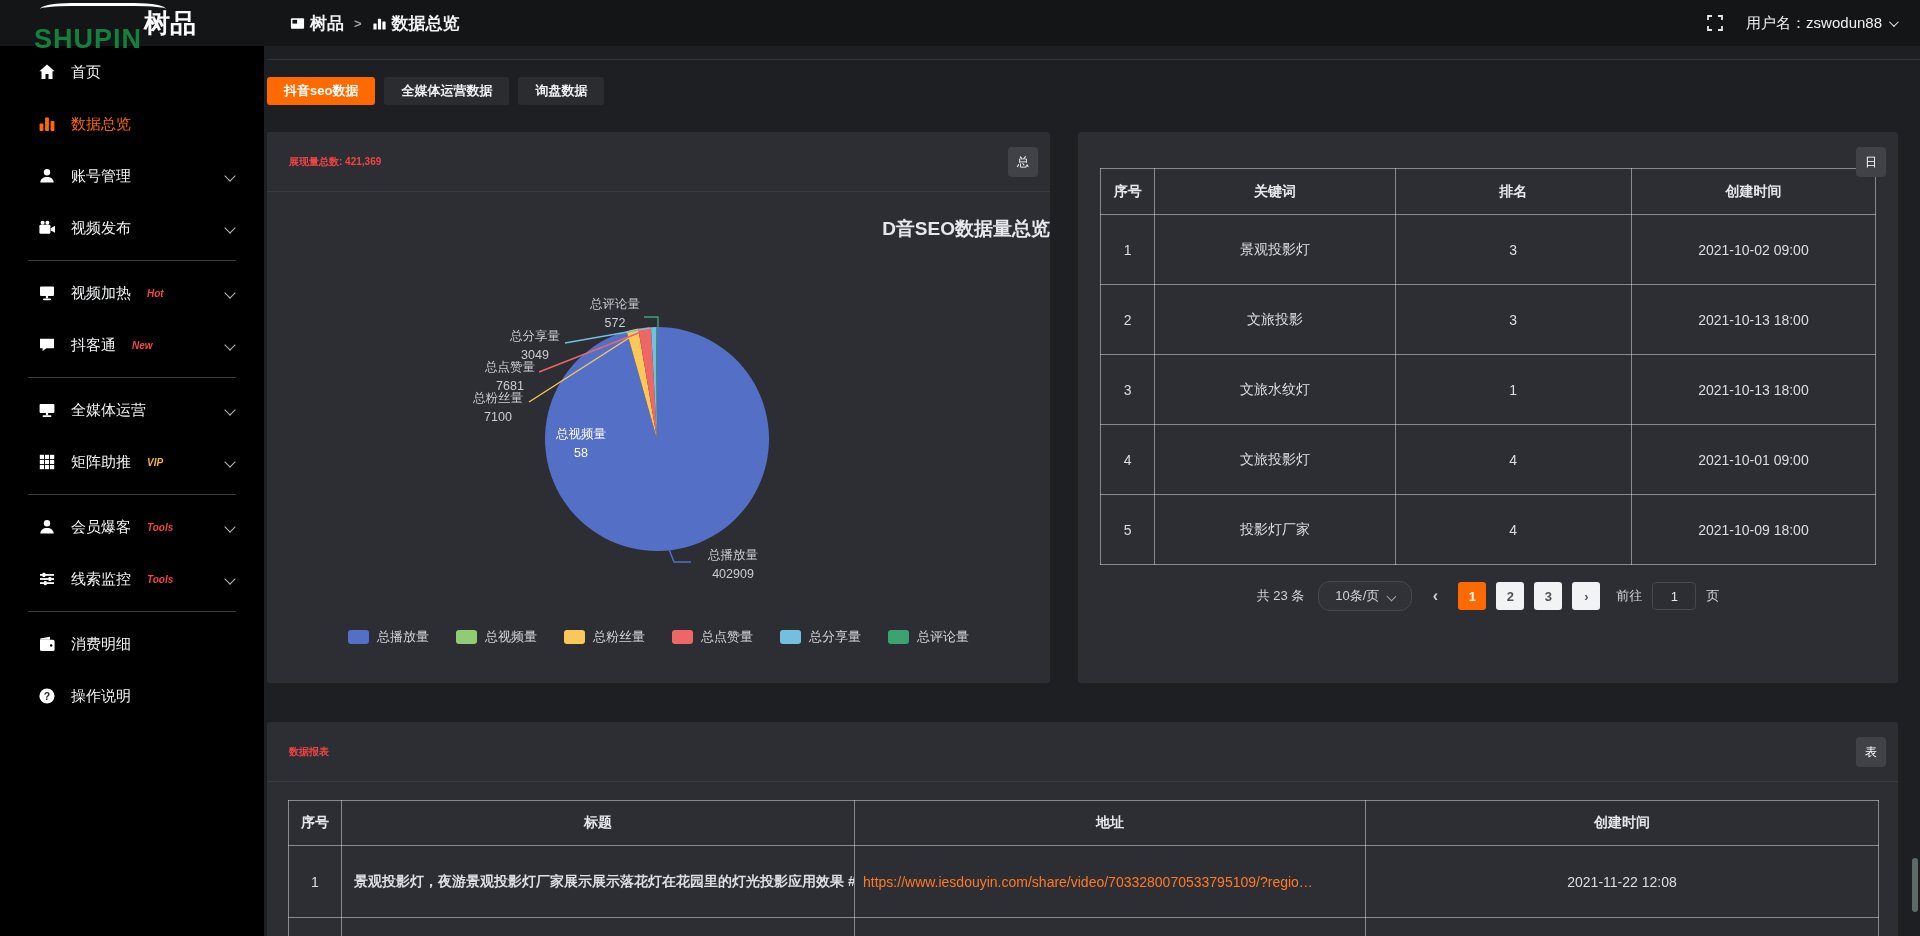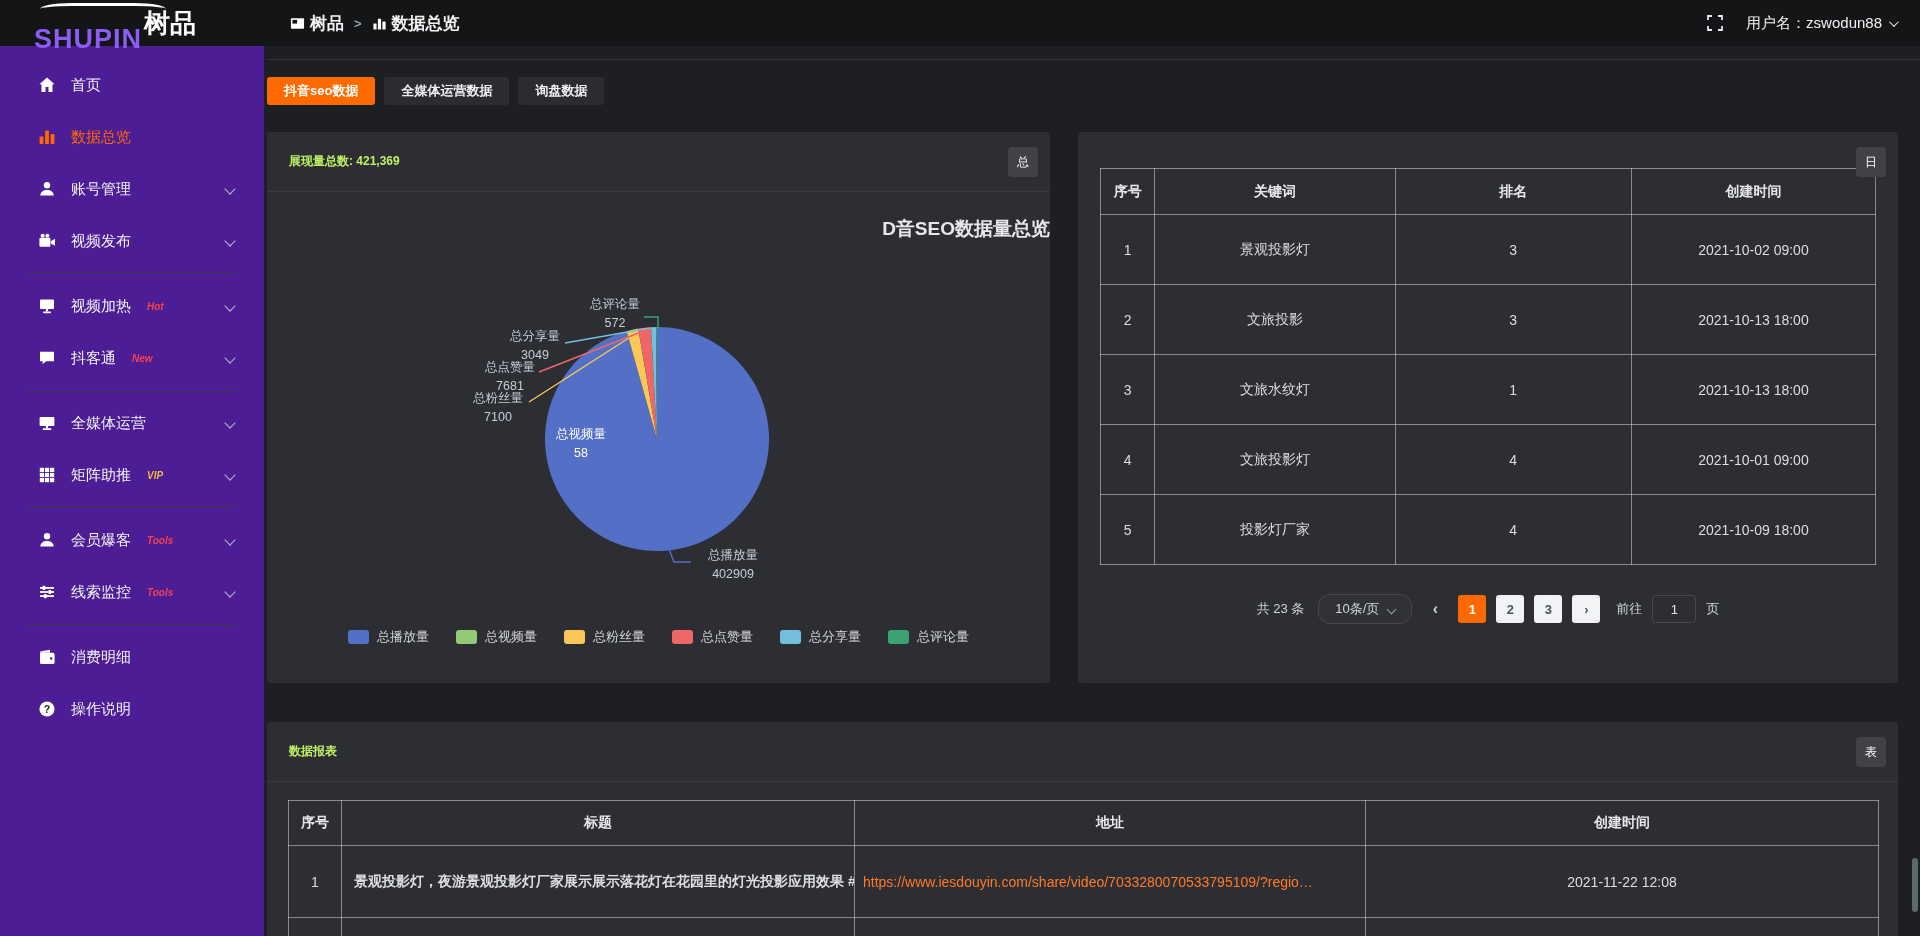--- a/index.html
+++ b/index.html
@@ -6,34 +6,34 @@
   html,body { width:1920px; height:936px; overflow:hidden; background:#1e1f23;
               font-family:"Liberation Sans","DejaVu Sans",sans-serif; color:#e4e6ea; }
   .page { position:relative; width:1920px; height:936px; }
 
   
   .header { position:absolute; left:0; top:0; width:1920px; height:46px; background:#141517;
             display:flex; align-items:center; z-index:5; }
   .logo-box { width:264px; padding-left:34px; display:flex; align-items:center; position:relative; height:46px; }
   .logo-arc { position:absolute; left:40px; top:3px; width:126px; height:12px;
               border-top:3px solid #fff; border-radius:63px/12px; }
-  .logo-en { font-size:27px; font-weight:800; letter-spacing:1px; color:#8b5cf6; line-height:46px;margin-top:32px; }
+  .logo-en { font-size:27px; font-weight:800; letter-spacing:1px; color:#15803d; line-height:46px;margin-top:32px; }
   .logo-cn { font-size:26px; font-weight:800; color:#fff; margin-left:2px; }
   .breadcrumb { display:flex; align-items:center; margin-left:26px; gap:8px; }
   .bc-item { display:flex; align-items:center; gap:5px; font-size:17px; font-weight:600; color:#f2f3f5; }
   .bc-sep { color:#9aa0a6; font-size:13px; font-weight:700; margin:0 2px; }
   .bc-icon svg { display:block; }
   .header-right { margin-left:auto; display:flex; align-items:center; gap:22px; padding-right:24px; }
   .fullscreen { width:18px; height:18px; cursor:pointer; }
   .user { display:flex; align-items:center; gap:7px; font-size:15px; color:#f0f1f3; cursor:pointer; }
   .caret { display:inline-block; width:7px; height:7px; border-right:1.5px solid currentColor;
            border-bottom:1.5px solid currentColor; transform:rotate(45deg) translateY(-2px); }
 
   
-  .sidebar { position:absolute; left:0; top:46px; width:264px; height:890px; background:#4c1d95; padding-top:13px; }
+  .sidebar { position:absolute; left:0; top:46px; width:264px; height:890px; background:#000000; }
   .side-item { height:52px; display:flex; align-items:center; padding:0 30px 0 38px; cursor:pointer;
                color:#f2f3f5; font-size:15px; }
   .side-item .s-icon { width:18px; height:18px; margin-right:15px; color:#fff; flex:0 0 18px; }
   .side-item .s-icon svg { display:block; }
   .side-item.active { color:#ff6a00; }
   .side-item.active .s-icon { color:#ff6a00; }
   .s-badge { font-size:10px; font-weight:700; font-style:italic; margin-left:16px; }
   .s-chevron { margin-left:auto; width:8px; height:8px; border-right:1.6px solid #b6b9bf;
                border-bottom:1.6px solid #b6b9bf; transform:rotate(45deg); }
   .side-divider { height:1px; background:#3a3b40; margin:6px 28px; }
@@ -41,21 +41,21 @@
   
   .top-hairline { position:absolute; left:267px; right:0; top:59px; height:1px; background:#33353a; }
   .tabs { position:absolute; left:267px; top:77px; display:flex; gap:9px; }
   .tab { height:28px; padding:0 17px; display:flex; align-items:center; border-radius:3px;
          font-size:13px; font-weight:700; background:#2b2c30; color:#f0f1f3; cursor:pointer; }
   .tab.active { background:#ff6a00; color:#fff; }
 
   
   .panel { position:absolute; background:#2d2e33; border-radius:3px; }
   .panel-head { height:60px; display:flex; align-items:center; padding:0 22px;
-                border-bottom:1px solid #3a3b40; font-size:12px; font-weight:600; color:#bef264; }
+                border-bottom:1px solid #3a3b40; font-size:10px; font-weight:600; color:#ef4444; }
   .corner-btn { position:absolute; right:12px; top:15px; width:30px; height:30px; border-radius:4px;
                 background:#404248; color:#fff; font-size:12px; display:flex; align-items:center;
                 justify-content:center; cursor:pointer; }
   .overview-panel { left:267px; top:132px; width:783px; height:551px; }
   .ranking-panel  { left:1078px; top:132px; width:820px; height:551px; }
   .report-panel   { left:267px; top:722px; width:1631px; height:400px; overflow:hidden; }
 
   
   .chart-wrap { position:relative; width:783px; height:490px; }
   .chart-title { position:absolute; left:0; right:0; top:24px; text-align:right;
@@ -83,21 +83,21 @@
   .rank-body { padding:36px 22px 0; }
   .rank-table th { height:46px; }
   .rank-table td { height:70px; }
   .report-body { padding:18px 21px 0; }
   .report-table th { height:45px; }
   .report-table td { height:72px; }
   td.cell-left { text-align:center; padding:0 12px;font-weight:bold; }
   td.cell-link { text-align:left; padding:0 8px; color:#ff7a26; cursor:pointer; }
 
   
-  .pagination { margin-top:29px; display:flex; align-items:center; justify-content:center;
+  .pagination { margin-top:16px; display:flex; align-items:center; justify-content:center;
                 gap:10px; font-size:13px; color:#d0d3d8; }
   .pg-total { margin-right:4px; }
   .pg-size { height:30px; min-width:94px; background:#303237; border:1px solid #46484e; border-radius:12px;
              display:flex; align-items:center; justify-content:center; gap:9px; padding:0 10px; cursor:pointer; }
   .pg-size .caret { transform:rotate(45deg); border-color:#9aa0a6; }
   .pg-arrow { width:26px; height:28px; display:flex; align-items:center; justify-content:center;
               font-size:16px; font-weight:700; color:#cfd3d9; cursor:pointer; }
   .pg-num, .pg-next { width:28px; height:28px; border-radius:3px; background:#f2f3f5; color:#4e5358;
             font-weight:700; display:flex; align-items:center; justify-content:center; cursor:pointer; }
   .pg-num.active { background:#ff6a00; color:#fff; }

